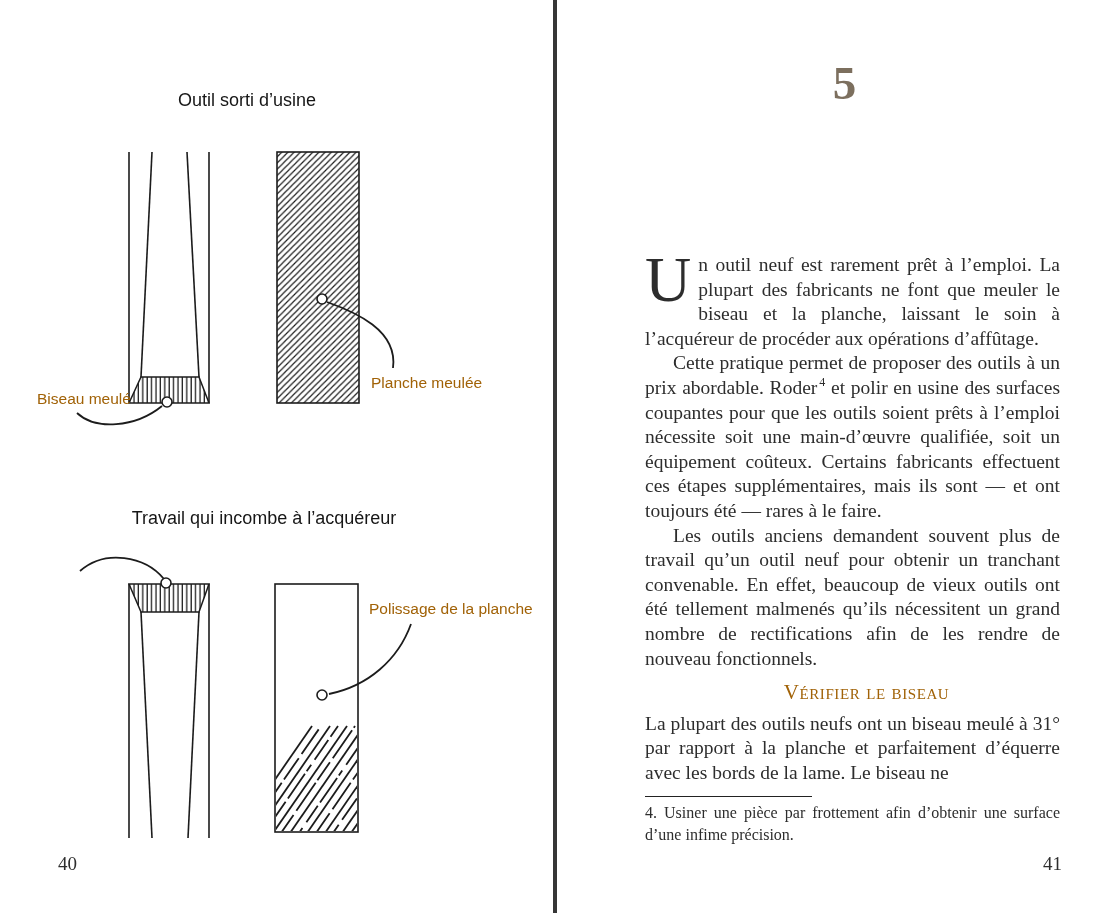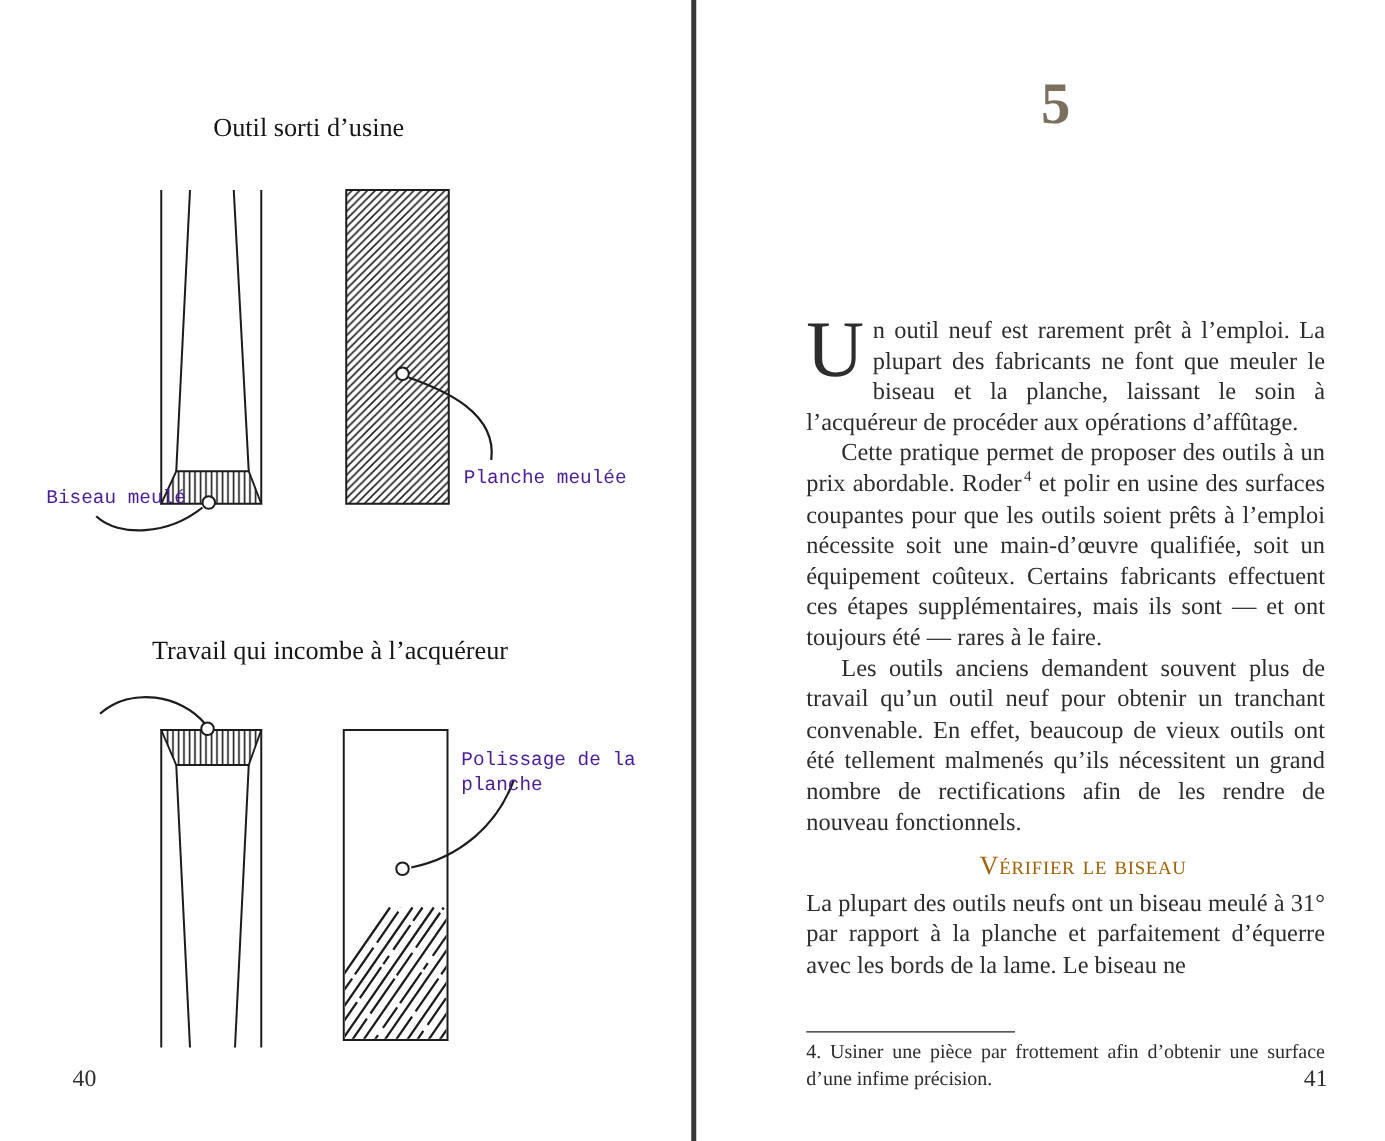--- a/index.html
+++ b/index.html
@@ -15,27 +15,27 @@
   
   .divider {
     position: absolute; left: 553px; top: 0;
     width: 4px; height: 913px; background: #363636;
   }
   
   .page-left { position: absolute; left: 0; top: 0; width: 554px; height: 913px; }
   .diagram-svg { position: absolute; left: 0; top: 0; }
   .fig-label {
     position: absolute;
-    font-family: Liberation Mono, monospace;
-    font-size: 15.5px; line-height: 19.5px; color: #4c1d95;
+    font-family: Liberation Sans, sans-serif;
+    font-size: 15.5px; line-height: 19.5px; color: #a16207;
   }
   .fig-title {
     position: absolute;
-    font-family: Liberation Serif, serif;
-    font-size: 21px; color: #161616; text-align: center;
+    font-family: Liberation Sans, sans-serif;
+    font-size: 18px; color: #161616; text-align: center;
   }
   .multiline { white-space: pre-line; }
   .page-num {
     position: absolute; font-size: 19px; color: #2d2d2d;
     font-family: "Liberation Serif", serif;
   }
   
   .page-right { position: absolute; left: 558px; top: 0; width: 550px; height: 913px; }
   .chapter-number {
     position: absolute; left: 37px; top: 56px; width: 500px;
@@ -61,21 +61,21 @@
     padding-top: 2px; margin-right: 7px;
   }
   sup.fnref { font-size: 12px; vertical-align: super; line-height: 0; margin-left: 2px; }
   .section-heading {
     font-variant: small-caps;
     text-align: center; text-indent: 0;
     font-size: 21px; letter-spacing: 0.6px;
     color: #a16207;
     margin-top: 9px; margin-bottom: 7px;
   }
-  .footnote-block { position: absolute; left: 87px; top: 796px; width: 415px; margin-top: 29px; }
+  .footnote-block { position: absolute; left: 87px; top: 796px; width: 415px; }
   .footnote-rule { width: 167px; border-top: 1.6px solid #222; margin-bottom: 5px; }
   .footnote-text {
     font-size: 16px; line-height: 21.5px; text-align: justify;
     color: #2d2d2d;
   }
 </style>
 </head>
 <body>
 
 <div class="spread">

